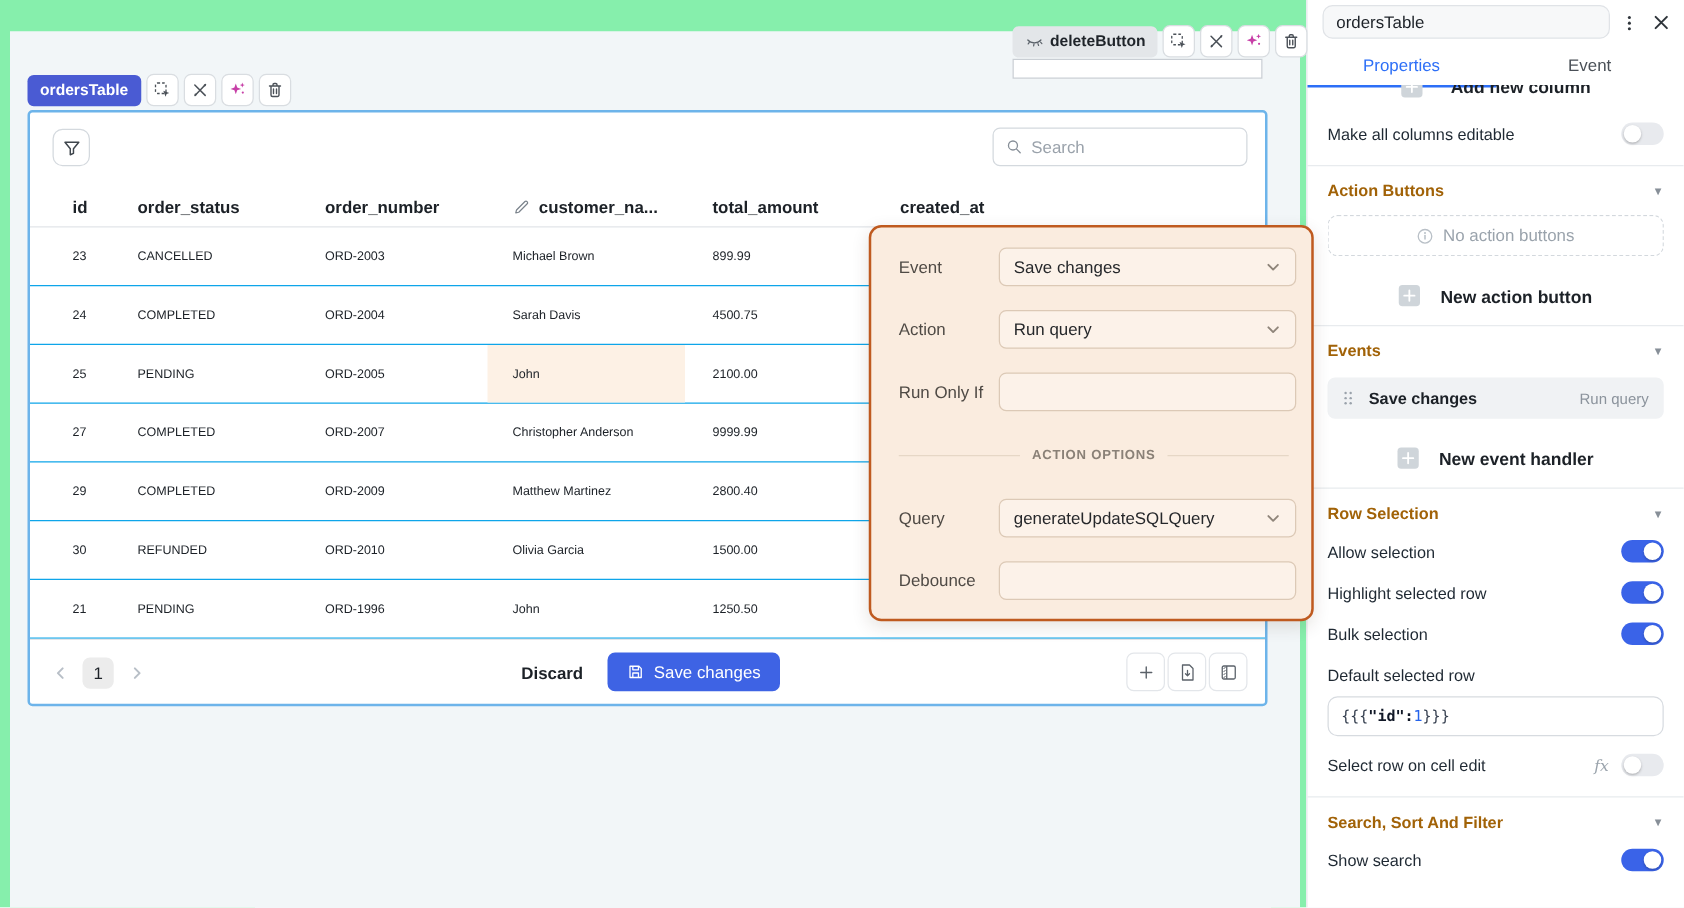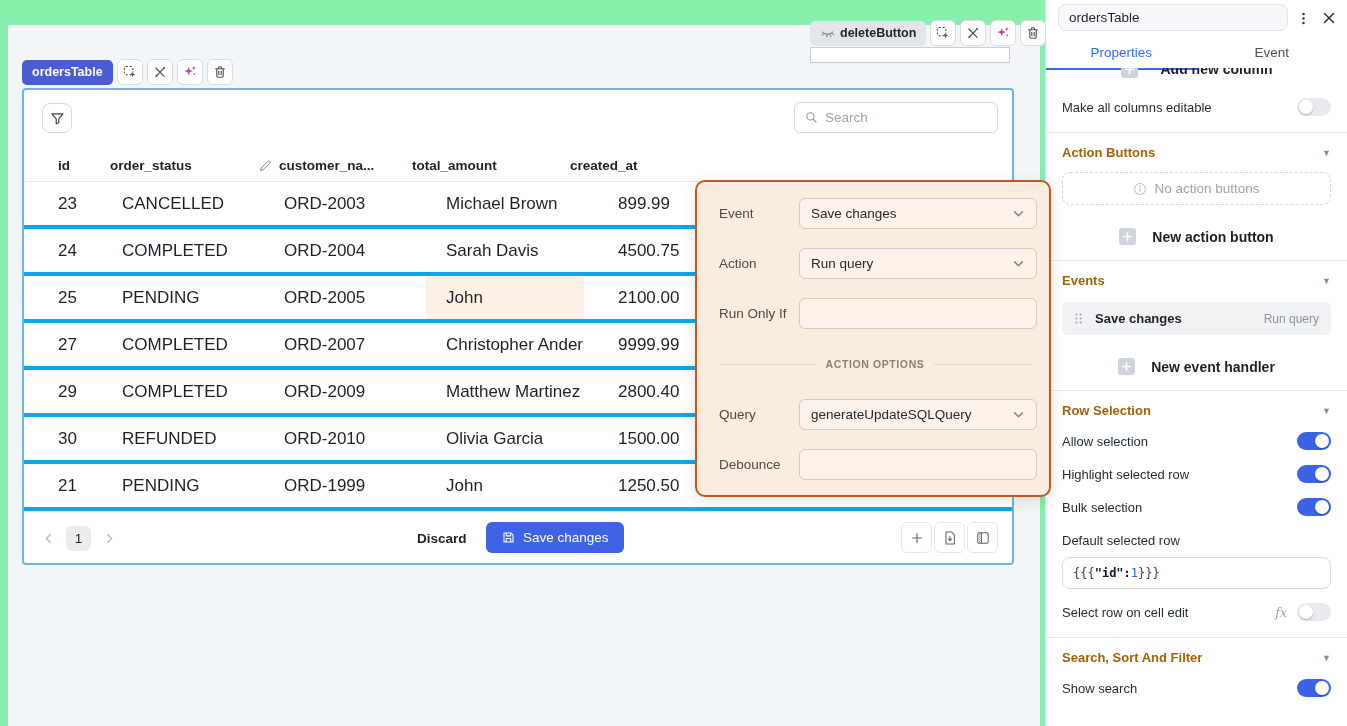--- a/index.html
+++ b/index.html
@@ -31,21 +31,21 @@
                 color:#3f464d; cursor:pointer; }
   .filter-btn svg { width:17px; height:17px; }
   .search-box { position:absolute; right:14px; top:12px; width:204px; height:31px; border:1px solid #d4d9de;
                 border-radius:6px; background:#fff; display:flex; align-items:center; padding:0 9px; gap:6px; color:#878f98; }
   .search-box svg { width:15px; height:15px; flex:0 0 auto; }
   .search-box input { border:none; outline:none; width:100%; font-size:13.5px; font-family:inherit; color:#1c2127; background:transparent; }
   .search-box input::placeholder { color:#9aa2ab; }
 
   .thead, .trow { display:grid; grid-template-columns:64px 150px 152px 158px 150px 1fr; align-items:center; }
   .thead { height:32px; border-bottom:1px solid #e2e5e9; font-weight:700; font-size:13.5px; }
-  .trow { height:47px; border-bottom:4px solid #0ea5e9; font-size:17px;gap:12px; }
+  .trow { height:47px; border-bottom:1px solid #0ea5e9; font-size:10px; }
   .tcell, .hcell { padding-left:22px; white-space:nowrap; overflow:hidden; text-overflow:ellipsis; height:100%; display:flex; align-items:center; }
   .c0 { padding-left:34px; }
   .c3 { padding-left:20px; }
   .hcell.c3 { gap:6px; color:#1c2127; }
   .hcell.c3 svg { width:15px; height:15px; color:#7a828b; flex:0 0 auto; }
   .tcell.hl { background:#fdf1e5; }
 
   .tfoot { position:absolute; left:0; right:0; bottom:0; height:52px; border-top:1px solid #e2e5e9; }
   .pager { position:absolute; left:14px; top:0; height:52px; display:flex; align-items:center; gap:8px; }
   .pg-arrow { color:#b8bfc7; width:20px; height:20px; display:flex; align-items:center; justify-content:center; cursor:pointer; }
@@ -212,20 +212,21 @@
         <svg viewBox="0 0 20 20" fill="none" stroke="currentColor" stroke-width="1.4">
             <circle cx="8.5" cy="8.5" r="4.8"></circle>
             <path d="M12.4 12.4l3.8 3.8" stroke-linecap="round"></path>
           </svg>
         <input type="text" placeholder="Search" style="">
       </div>
     </div>
     <div class="thead">
       <div class="hcell c0">id</div>
       <div class="hcell c1">order_status</div>
+      <div class="hcell c2">order_number</div>
       <div class="hcell c3">
         <svg viewBox="0 0 20 20" fill="none" stroke="currentColor" stroke-width="1.3" stroke-linejoin="round">
             <path d="M3.5 16.5l.8-3.2 9-9a1.5 1.5 0 0 1 2.1 0l.3.3a1.5 1.5 0 0 1 0 2.1l-9 9z"></path>
           </svg>
         <span>customer_na...</span>
       </div>
       <div class="hcell c4">total_amount</div>
       <div class="hcell c5">created_at</div>
     </div>
     <div>
@@ -273,21 +274,21 @@
           <div class="tcell c0">30</div>
           <div class="tcell c1">REFUNDED</div>
           <div class="tcell c2">ORD-2010</div>
           <div class="tcell c3">Olivia Garcia</div>
           <div class="tcell c4">1500.00</div>
           <div class="tcell c5"></div>
         </div>
         <div class="trow">
           <div class="tcell c0">21</div>
           <div class="tcell c1">PENDING</div>
-          <div class="tcell c2">ORD-1999</div>
+          <div class="tcell c2">ORD-1996</div>
           <div class="tcell c3">John</div>
           <div class="tcell c4">1250.50</div>
           <div class="tcell c5"></div>
         </div>
       </div>
     <div class="tfoot">
       <div class="pager">
         <span class="pg-arrow">
           <svg viewBox="0 0 12 12">
               <path d="M7.5 2.5L4 6l3.5 3.5" fill="none" stroke="currentColor" stroke-width="1.5" stroke-linecap="round" stroke-linejoin="round"></path>

